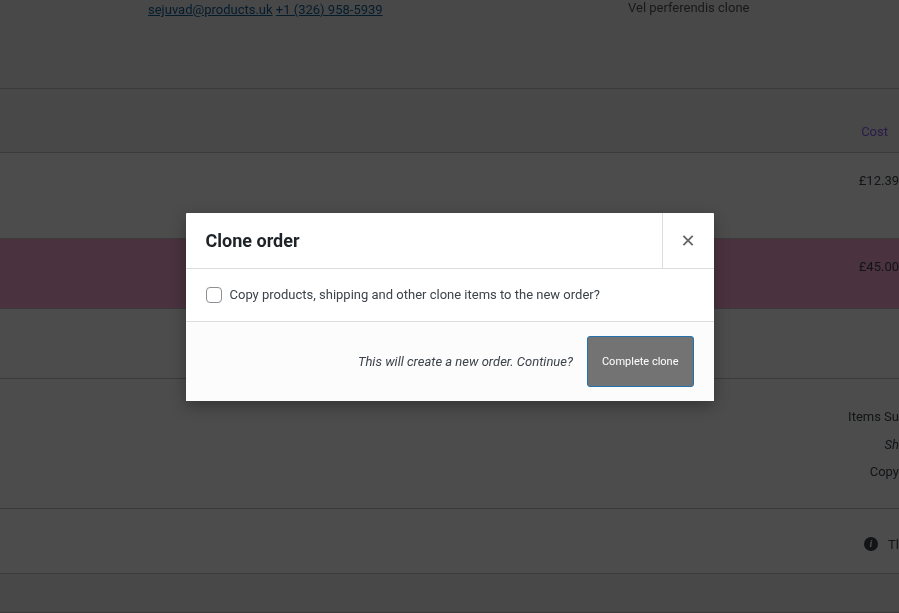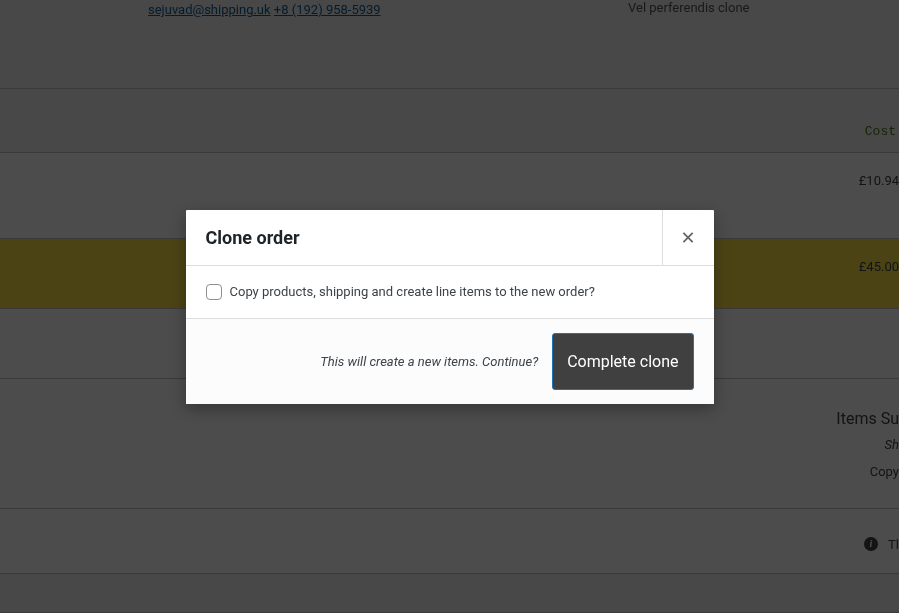--- a/index.html
+++ b/index.html
@@ -59,25 +59,24 @@
       top: 88px;
       left: 0;
       right: 0;
       height: 65px;
       border-top: 1px solid #c3c4c7;
       border-bottom: 1px solid #c3c4c7;
       background: #f0f0f1;
     }
     .bg-cost-label {
       position: absolute;
-      right: 3px;
+      right: 11px;
       top: 35px;
-      color: #4d7c0f;
-      font-size: 13px;
-      font-family: Liberation Mono, monospace;
+      color: #8b5cf6;
+      font-size: 13px;
     }
     .bg-row1 {
       position: absolute;
       top: 153px;
       left: 0;
       right: 0;
       height: 86px;
       border-bottom: 1px solid #c3c4c7;
       background: #fff;
     }
@@ -88,21 +87,21 @@
       color: #3c434a;
       font-size: 13px;
     }
     .bg-row2 {
       position: absolute;
       top: 239px;
       left: 0;
       right: 0;
       height: 70px;
       border-bottom: 1px solid #c3c4c7;
-      background: #fde047;
+      background: #f9a8d4;
     }
     .bg-price2 {
       position: absolute;
       right: 0;
       top: 20px;
       color: #3c434a;
       font-size: 13px;
     }
     .bg-row3 {
       position: absolute;
@@ -120,21 +119,21 @@
       right: 0;
       height: 130px;
       border-bottom: 1px solid #c3c4c7;
       background: #fff;
     }
     .bg-summary-line1 {
       position: absolute;
       right: 0;
       top: 30px;
       color: #3c434a;
-      font-size: 16px;
+      font-size: 13px;
     }
     .bg-summary-line2 {
       position: absolute;
       right: 0;
       top: 58px;
       color: #3c434a;
       font-size: 13px;
       font-style: italic;
     }
     .bg-summary-line3 {
@@ -257,45 +256,45 @@
       justify-content: flex-end;
       gap: 14px;
       background: #fcfcfc;
     }
     .modal-footer-text {
       font-size: 13px;
       font-style: italic;
       color: #3c434a;
     }
     .btn-primary {
-      background: #404040;
+      background: #737373;
       border: 1px solid #2271b1;
       color: #fff;
-      font-size: 16px;
+      font-size: 11px;
       padding: 18px 14px;
       border-radius: 3px;
       cursor: pointer;
       font-family: inherit;
     }
   </style>
 </head>
 <body>
 
 <div class="bg-content">
   <div class="bg-upper">
-    <a class="bg-email">sejuvad@shipping.uk</a>
-    <a class="bg-phone">+8 (192) 958-5939</a>
+    <a class="bg-email">sejuvad@products.uk</a>
+    <a class="bg-phone">+1 (326) 958-5939</a>
   </div>
   <div class="bg-note">Vel perferendis clone</div>
 
   <div class="bg-table-header">
     <div class="bg-cost-label">Cost</div>
   </div>
   <div class="bg-row1">
-    <div class="bg-price1">£10.94</div>
+    <div class="bg-price1">£12.39</div>
   </div>
   <div class="bg-row2">
     <div class="bg-price2">£45.00</div>
   </div>
   <div class="bg-row3"></div>
   <div class="bg-summary">
     <div class="bg-summary-line1">Items Su</div>
     <div class="bg-summary-line2">Sh</div>
     <div class="bg-summary-line3">Copy</div>
   </div>
@@ -309,20 +308,20 @@
 <div class="overlay">
   <div class="modal">
     <div class="modal-header">
       <div class="modal-title">Clone order</div>
       <div class="modal-close">
         <span>✕</span>
       </div>
     </div>
     <div class="modal-body">
       <div class="checkbox"></div>
-      <label class="checkbox-label">Copy products, shipping and create line items to the new order?</label>
+      <label class="checkbox-label">Copy products, shipping and other clone items to the new order?</label>
     </div>
     <div class="modal-footer">
-      <span class="modal-footer-text">This will create a new items. Continue?</span>
+      <span class="modal-footer-text">This will create a new order. Continue?</span>
       <button class="btn-primary">Complete clone</button>
     </div>
   </div>
 </div>
 
 </body></html>

